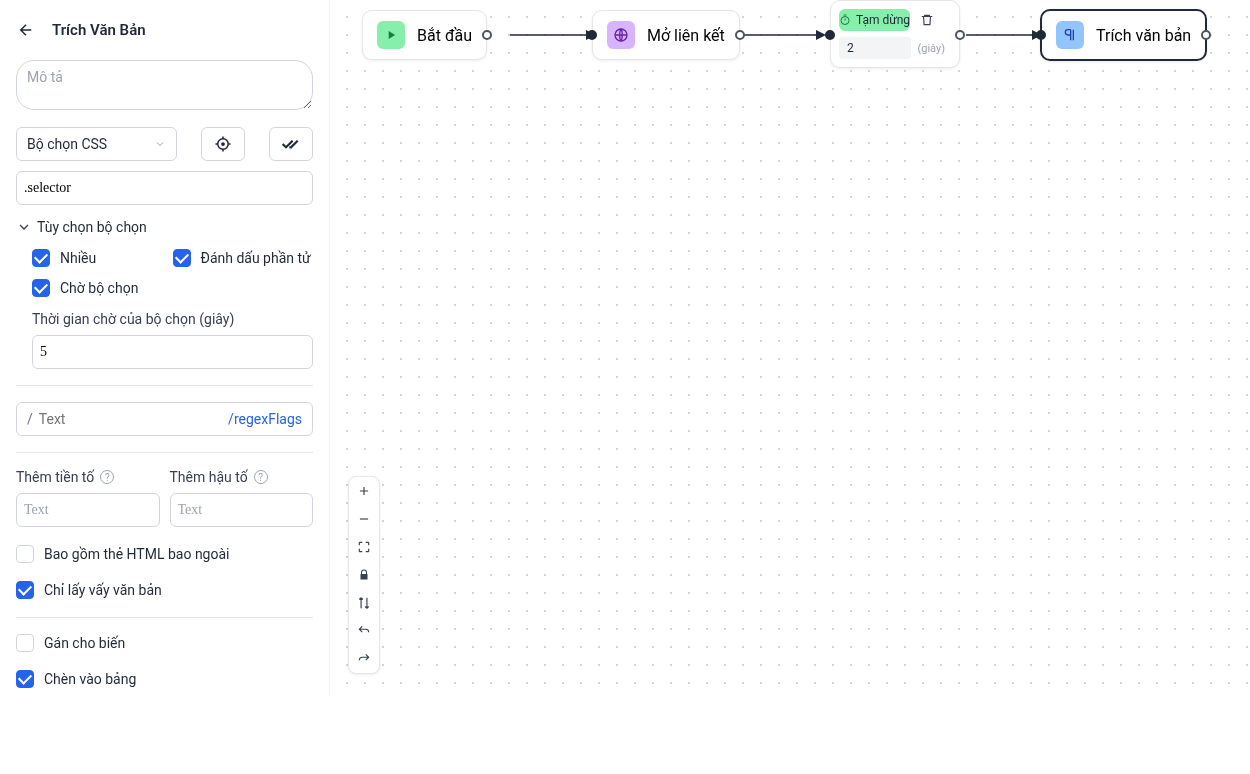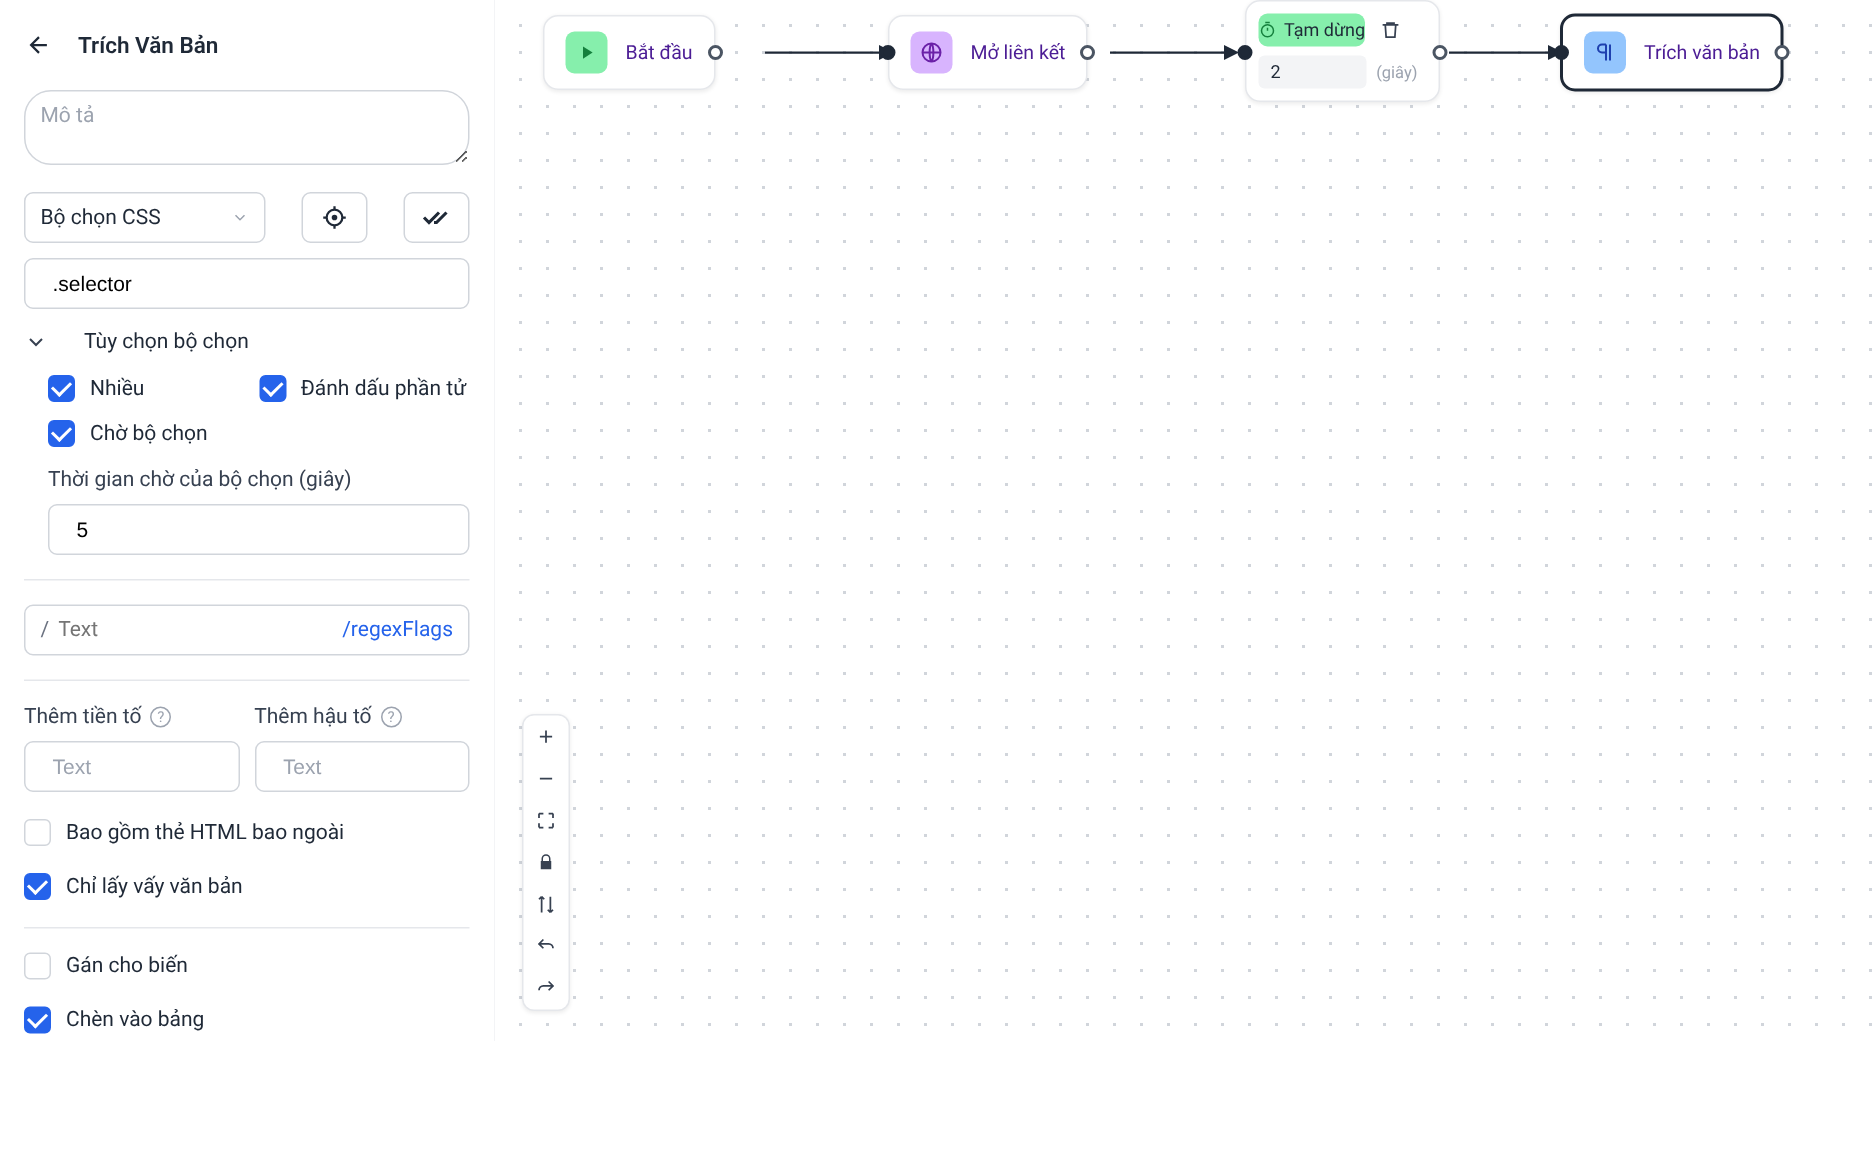--- a/index.html
+++ b/index.html
@@ -15,24 +15,24 @@
 .back-btn { width: 20px; height: 20px; display: flex; align-items: center; justify-content: center; cursor: pointer; }
 .panel-title { font-size: 15px; font-weight: 600; }
 
 .description-area { width: 100%; min-height: 48px; border: 1px solid #d1d5db; border-radius: 18px; padding: 8px 10px; font-family: inherit; font-size: 14px; resize: vertical; color: #374151; margin-bottom: 14px; }
 .description-area::placeholder { color: #9ca3af; }
 
 .selector-row { display: flex; gap: 24px; margin-bottom: 10px; }
 .selector-type { flex: 1; height: 34px; border: 1px solid #d1d5db; border-radius: 6px; padding: 0 10px; display: flex; align-items: center; justify-content: space-between; cursor: pointer; background: #fff; }
 .icon-btn { width: 44px; height: 34px; border: 1px solid #d1d5db; border-radius: 6px; display: flex; align-items: center; justify-content: center; cursor: pointer; background: #fff; }
 
-.text-input { width: 100%; height: 34px; border: 1px solid #d1d5db; border-radius: 6px; padding: 0 18px; font-size: 14px; font-family: Liberation Sans, sans-serif; margin-bottom: 14px; }
+.text-input { width: 100%; height: 34px; border: 1px solid #d1d5db; border-radius: 6px; padding: 0 7px; font-size: 14px; font-family: Liberation Serif, serif; margin-bottom: 14px; }
 .text-input::placeholder { color: #9ca3af; }
 
-.collapse-header { display: flex; align-items: center; gap: 24px; cursor: pointer; margin-bottom: 14px; }
+.collapse-header { display: flex; align-items: center; gap: 5px; cursor: pointer; margin-bottom: 14px; }
 .collapse-header .chev { width: 16px; height: 16px; }
 
 .checkbox-grid { display: flex; flex-wrap: wrap; gap: 12px 0; margin-bottom: 14px; padding-left: 16px; }
 .checkbox-item { display: flex; align-items: center; gap: 10px; cursor: pointer; }
 .checkbox-item.half { width: 50%; }
 .checkbox-item.full { width: 100%; }
 .cb-box { width: 18px; height: 18px; border-radius: 4px; border: 1.5px solid #d1d5db; display: flex; align-items: center; justify-content: center; flex-shrink: 0; }
 .cb-box.checked { background: #2563eb; border-color: #2563eb; }
 .cb-box.checked::after { content: ""; width: 10px; height: 6px; border-left: 2px solid #fff; border-bottom: 2px solid #fff; transform: rotate(-45deg) translate(1px, -1px); }
 
@@ -60,21 +60,21 @@
 
 
 .canvas { flex: 1; position: relative; background: #fff; background-image: radial-gradient(circle, #d1d5db 1px, transparent 1px); background-size: 18px 18px; background-position: 8px 8px; overflow: hidden; }
 
 .node { position: absolute; background: #fff; border: 1px solid #e5e7eb; border-radius: 10px; box-shadow: 0 1px 3px rgba(0,0,0,0.08); display: flex; align-items: center; padding: 10px 14px; gap: 12px; min-height: 48px; }
 .node.selected { border: 2px solid #1f2937; }
 .node-icon { width: 28px; height: 28px; border-radius: 6px; display: flex; align-items: center; justify-content: center; flex-shrink: 0; }
 .ic-play { background: #86efac; }
 .ic-globe { background: #d8b4fe; }
 .ic-text { background: #93c5fd; }
-.node-label { font-size: 13px; color: #4c1d95; white-space: nowrap; }
+.node-label { font-size: 16px; color: #000000; white-space: nowrap; }
 
 .port { position: absolute; width: 10px; height: 10px; border: 2px solid #4b5563; border-radius: 50%; background: #fff; top: 50%; transform: translateY(-50%); }
 .port.out { right: -6px; }
 .port.in { left: -6px; }
 .port.filled { background: #1f2937; border-color: #1f2937; }
 
 .node-pause { position: absolute; background: #fff; border: 1px solid #e5e7eb; border-radius: 10px; box-shadow: 0 1px 3px rgba(0,0,0,0.08); padding: 8px; }
 .pause-top { display: flex; align-items: center; gap: 8px; margin-bottom: 6px; }
 .pause-badge { background: #86efac; border-radius: 6px; padding: 4px 0; font-size: 12px; display: flex; align-items: center; gap: 5px; }
 .delete-icon { cursor: pointer; padding: 2px; }

